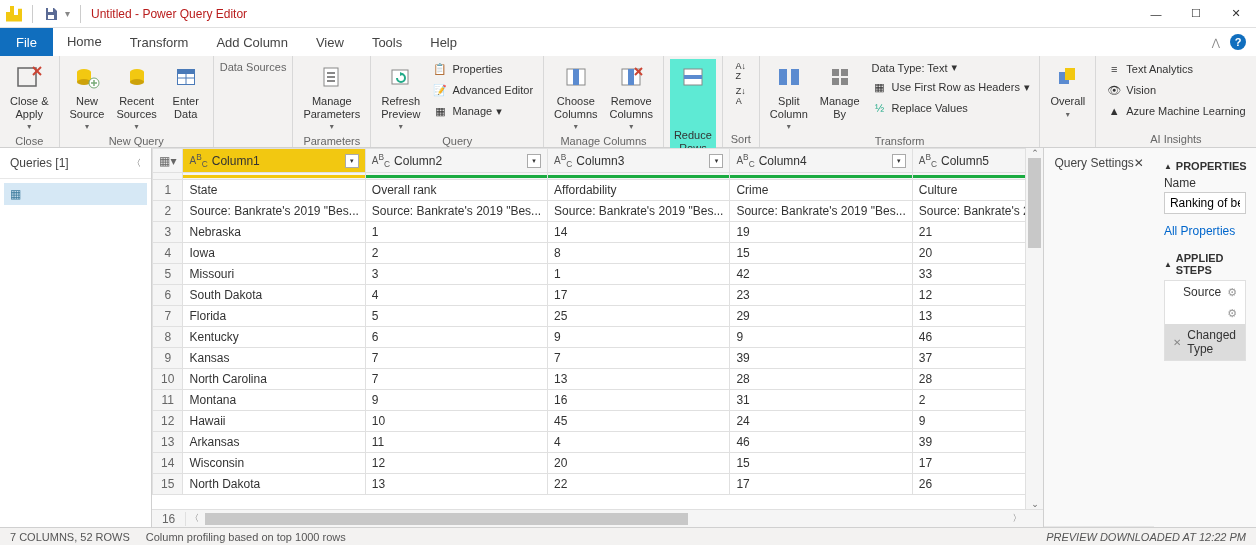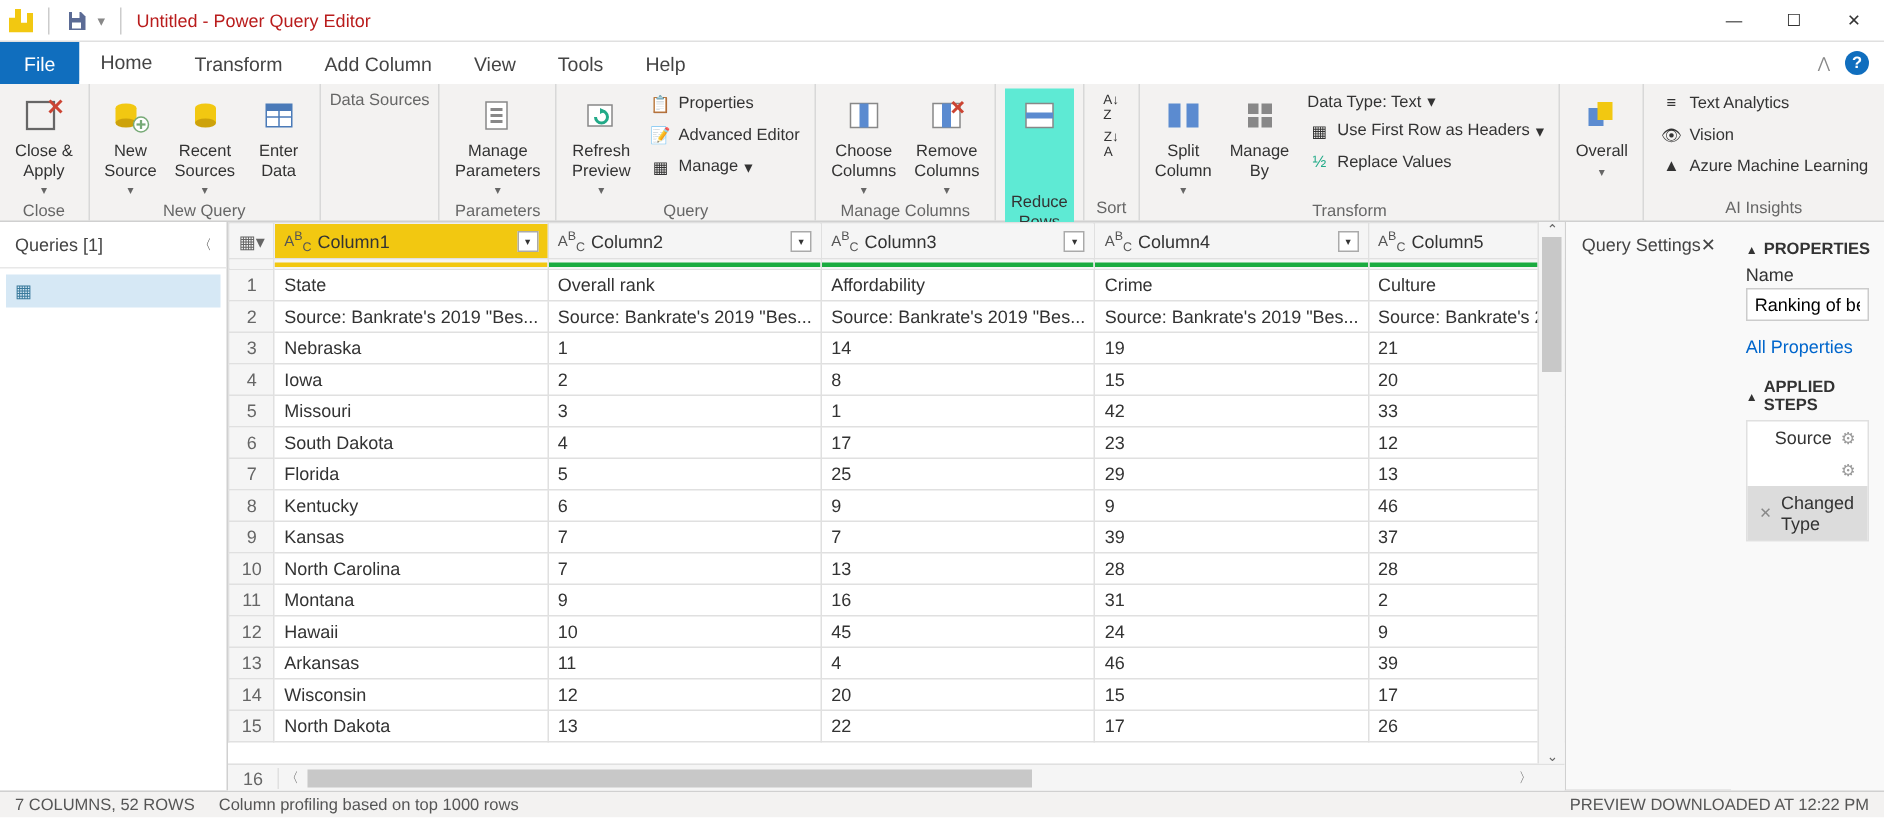--- a/index.html
+++ b/index.html
@@ -74,21 +74,21 @@
 .name-input { width: 100%; border: 1px solid #ccc; padding: 3px 5px; font-size: 12px; background: #fff; margin-bottom: 4px; }
 .link { color: #0066cc; font-size: 12px; cursor: pointer; margin: 6px 0 10px; display: inline-block; }
 .steps { border: 1px solid #e0e0e0; background: #fff; }
 .step { padding: 4px 8px; display: flex; align-items: center; gap: 6px; cursor: pointer; font-size: 12px; }
 .step.selected { background: #dcdcdc; }
 .step-gear { margin-left: auto; color: #999; font-size: 11px; }
 .step-x { color: #888; font-size: 10px; width: 10px; }
 
 
 .statusbar { height: 18px; background: #f3f2f1; border-top: 1px solid #d0d0d0; display: flex; align-items: center; padding: 0 10px; font-size: 11px; color: #555; gap: 16px; }
-.statusbar .right { margin-left: auto; }
+.statusbar .right { margin-left: auto; font-style: italic; }
 
 .chev { font-size: 9px; }
 svg { display: block; }
 </style>
 </head>
 <body>
 
 <div class="titlebar">
   <div class="tb-left">
     <div class="logo"></div>

